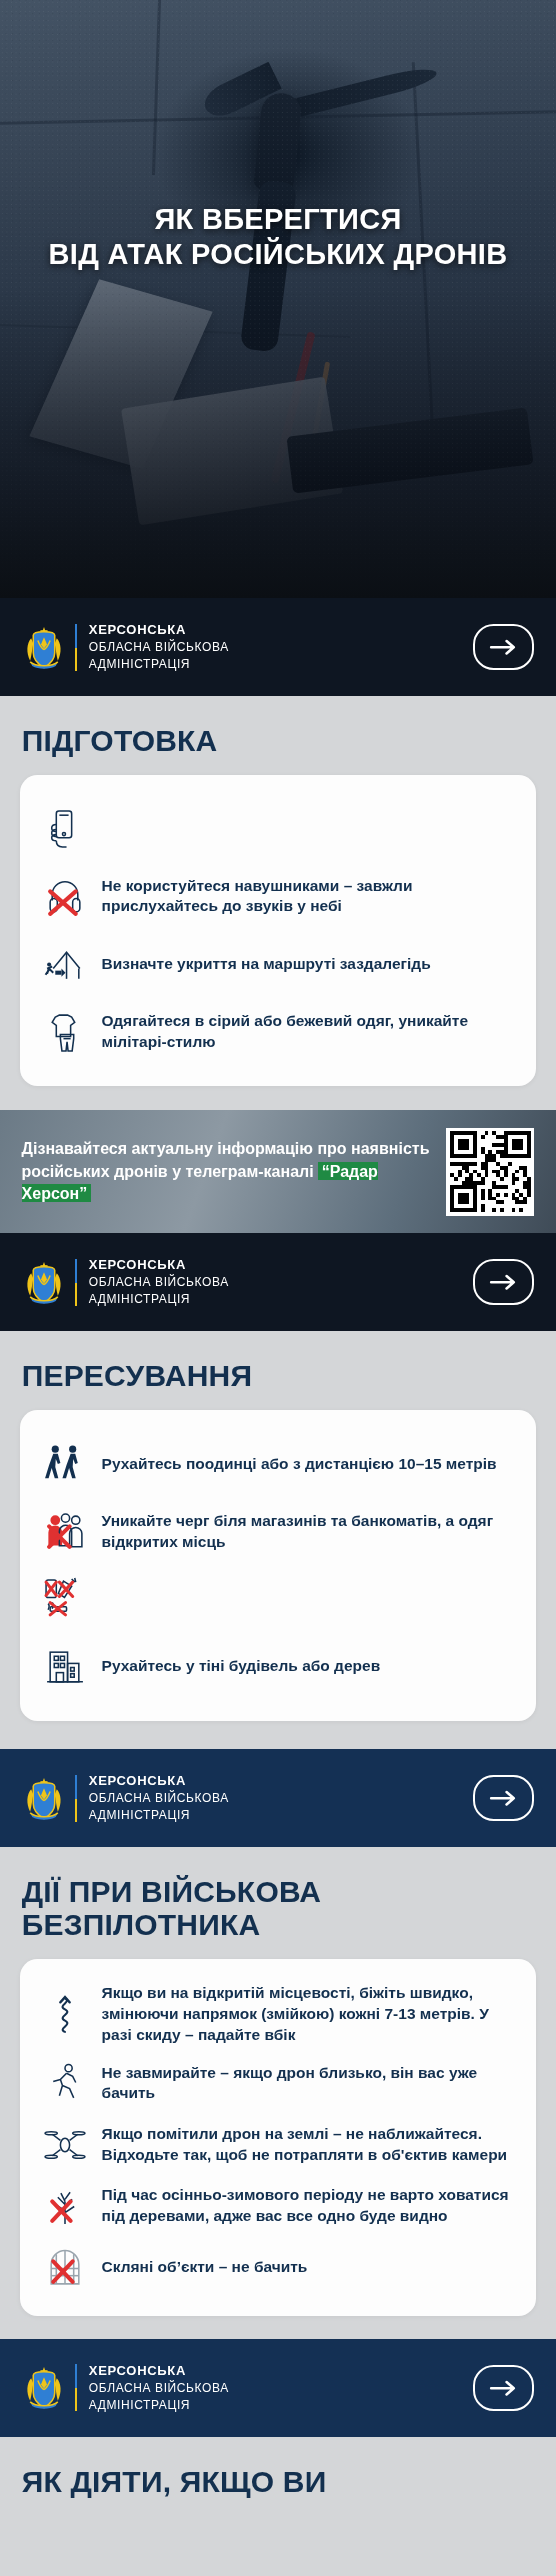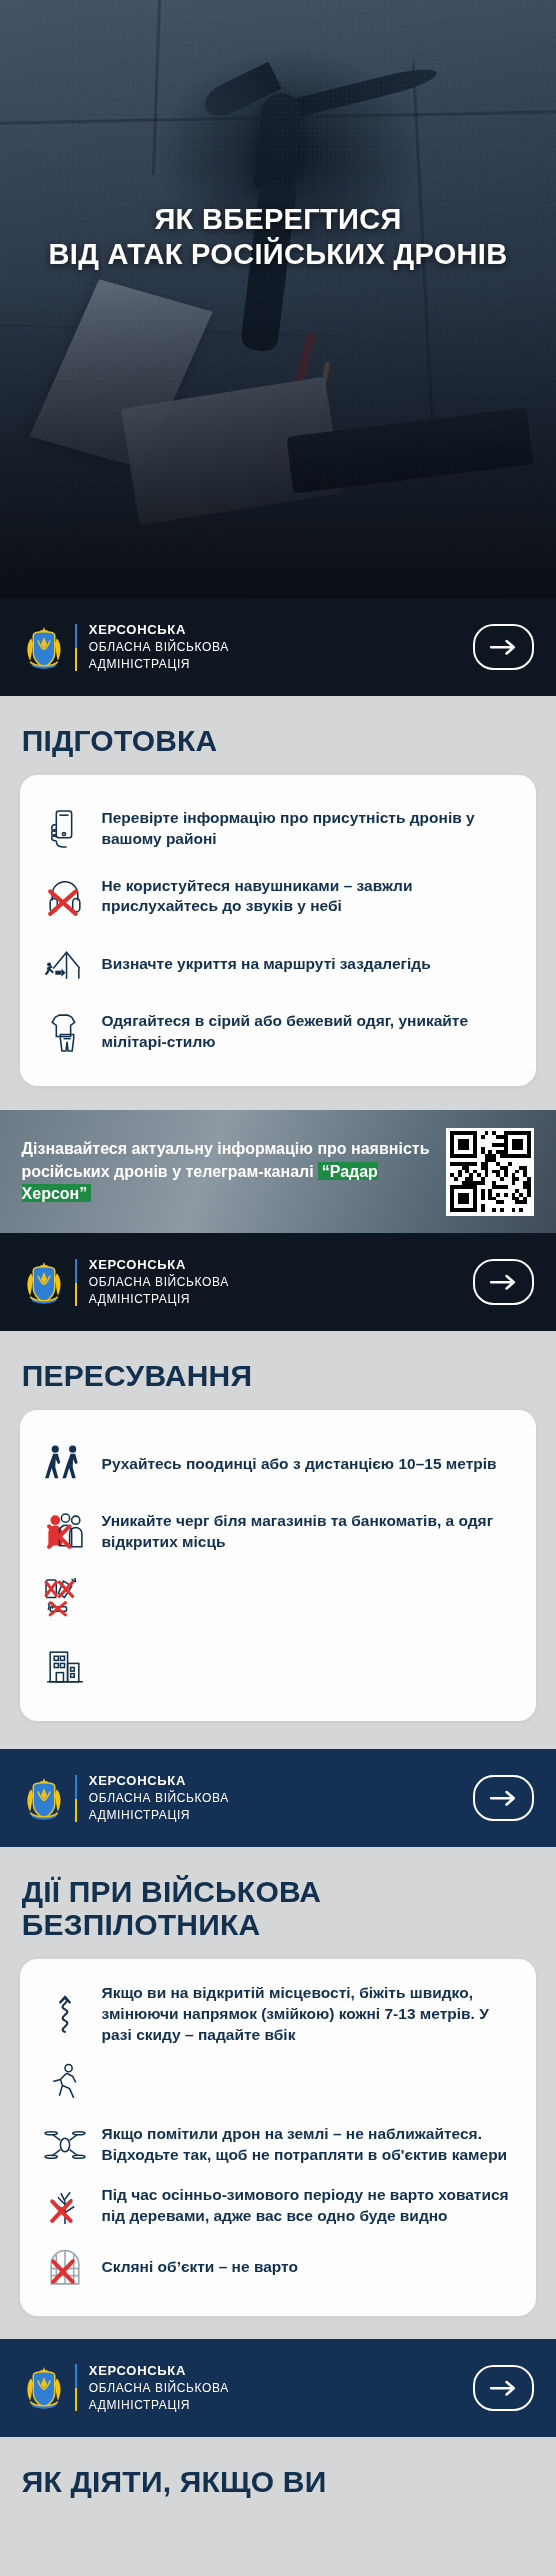--- a/index.html
+++ b/index.html
@@ -222,21 +222,20 @@
     <div class="tip">
       <span class="tip-icon">
         <svg viewBox="0 0 86 86" fill="none" stroke="#13304f" stroke-width="3">
           <rect x="26" y="8" width="30" height="52" rx="5"></rect>
           <line x1="32" y1="16" x2="50" y2="16"></line>
           <circle cx="41" cy="53" r="3"></circle>
           <path d="M26 34c-6 0-9 3-9 7s3 7 9 7M26 44c-6 0-9 3-9 7s3 7 9 7M26 54c-6 0-9 3-9 6s3 6 9 6"></path>
           <path d="M26 66c0 8 5 12 12 12h8"></path>
         </svg>
       </span>
-      <span class="tip-text">Перевірте інформацію про присутність дронів у вашому районі</span>
     </div>
 
     <div class="tip">
       <span class="tip-icon">
         <svg viewBox="0 0 86 86" fill="none" stroke="#13304f" stroke-width="3">
           <path d="M18 52V40a25 25 0 0 1 50 0v12"></path>
           <rect x="14" y="48" width="14" height="26" rx="7"></rect>
           <rect x="58" y="48" width="14" height="26" rx="7"></rect>
           <g stroke="#e03131" stroke-width="8" stroke-linecap="round">
             <line x1="14" y1="34" x2="64" y2="78"></line>
@@ -819,20 +818,21 @@
           <rect x="22" y="22" width="8" height="8"></rect>
             <rect x="34" y="22" width="8" height="8"></rect>
           <rect x="22" y="36" width="8" height="8"></rect>
             <rect x="34" y="36" width="8" height="8"></rect>
           <rect x="54" y="44" width="7" height="7"></rect>
             <rect x="54" y="56" width="7" height="7"></rect>
           <rect x="26" y="54" width="14" height="18"></rect>
           <line x1="8" y1="72" x2="78" y2="72"></line>
         </svg>
       </span>
+      <span class="tip-text">Рухайтесь у тіні будівель або дерев</span>
     </div>
 
   </div>
   <div style="height:28px"></div>
 </div>
 
 <div class="brandbar navy">
   <span class="crest">
     <svg viewBox="0 0 86 96" aria-hidden="true">
       <path d="M43 8 L40 16 L46 16 Z" fill="#f0c419"></path>
@@ -877,20 +877,21 @@
       <span class="tip-text">Якщо ви на відкритій місцевості, біжіть швидко, змінюючи напрямок (змійкою) кожні 7-13 метрів. У разі скиду – падайте вбік</span>
     </div>
 
     <div class="tip" style="padding:7.2px 0">
       <span class="tip-icon">
         <svg viewBox="0 0 86 86" fill="none" stroke="#13304f" stroke-width="3">
           <circle cx="50" cy="14" r="7"></circle>
           <path d="M46 24l-12 12 4 12-6 20M46 24l12 6 6 12M34 36l-14 4M38 48l14 6 8 18"></path>
         </svg>
       </span>
+      <span class="tip-text">Не завмирайте – якщо дрон близько, він вас уже бачить</span>
     </div>
 
     <div class="tip" style="padding:7.2px 0">
       <span class="tip-icon">
         <svg viewBox="0 0 86 86" fill="none" stroke="#13304f" stroke-width="3">
           <ellipse cx="43" cy="43" rx="9" ry="13"></ellipse>
           <line x1="34" y1="34" x2="18" y2="22"></line>
             <line x1="52" y1="34" x2="68" y2="22"></line>
           <line x1="34" y1="52" x2="18" y2="64"></line>
             <line x1="52" y1="52" x2="68" y2="64"></line>
@@ -924,21 +925,21 @@
             <line x1="16" y1="44" x2="70" y2="44"></line>
             <line x1="16" y1="58" x2="70" y2="58"></line>
           <line x1="26" y1="16" x2="26" y2="74"></line>
             <line x1="60" y1="16" x2="60" y2="74"></line>
           <g stroke="#e03131" stroke-width="8" stroke-linecap="round">
             <line x1="20" y1="30" x2="58" y2="70"></line>
               <line x1="58" y1="30" x2="20" y2="70"></line>
           </g>
         </svg>
       </span>
-      <span class="tip-text">Скляні об’єкти – не варто</span>
+      <span class="tip-text">Скляні об’єкти – не бачить</span>
     </div>
 
   </div>
   <div style="height:23px"></div>
 </div>
 
 <div class="brandbar navy">
   <span class="crest">
     <svg viewBox="0 0 86 96" aria-hidden="true">
       <path d="M43 8 L40 16 L46 16 Z" fill="#f0c419"></path>

